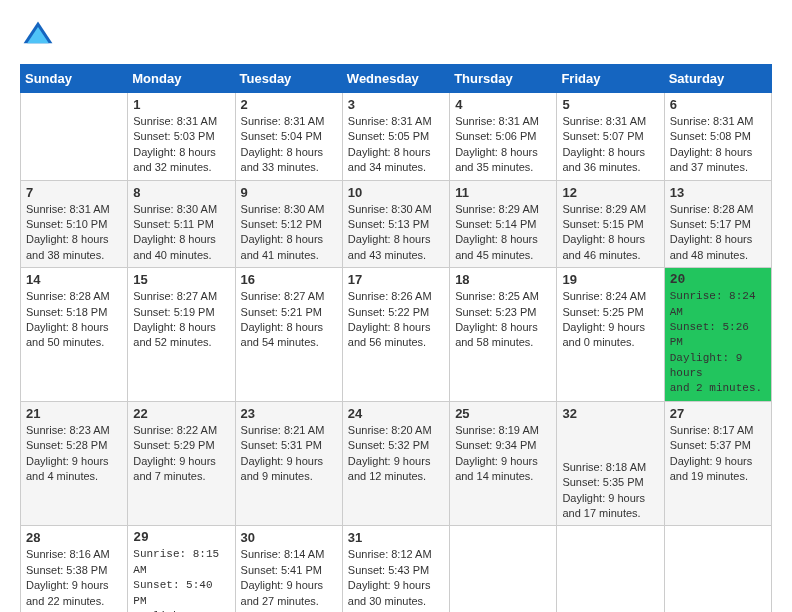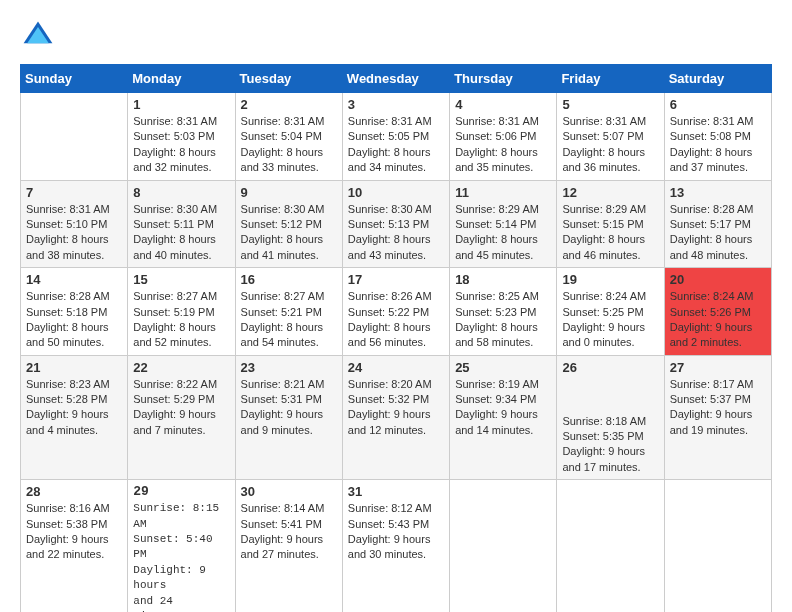--- a/index.html
+++ b/index.html
@@ -259,21 +259,21 @@
 Daylight: 8 hours
 and 58 minutes.</div>
           </td>
           <td style="background: rgb(255, 255, 255);">
             <span class="day-number">19</span>
             <div class="cell-info" style="white-space: pre-line;">Sunrise: 8:24 AM
 Sunset: 5:25 PM
 Daylight: 9 hours
 and 0 minutes.</div>
           </td>
-          <td style="background: #ef4444;">
+          <td style="background: #22c55e; font-family: Liberation Mono, monospace;">
             <span class="day-number">20</span>
             <div class="cell-info" style="white-space: pre-line;">Sunrise: 8:24 AM
 Sunset: 5:26 PM
 Daylight: 9 hours
 and 2 minutes.</div>
           </td>
         </tr>
         <tr style="background: rgb(245, 245, 245);">
           <td style="background: rgb(245, 245, 245);">
             <span class="day-number">21</span>
@@ -304,21 +304,21 @@
 and 12 minutes.</div>
           </td>
           <td style="background: rgb(245, 245, 245);">
             <span class="day-number">25</span>
             <div class="cell-info" style="white-space: pre-line;">Sunrise: 8:19 AM
 Sunset: 9:34 PM
 Daylight: 9 hours
 and 14 minutes.</div>
           </td>
           <td style="background: rgb(245, 245, 245);">
-            <span class="day-number">26</span>
+            <span class="day-number">32</span>
             <div class="cell-info" style="white-space: pre-line; margin-top: 39px;">Sunrise: 8:18 AM
 Sunset: 5:35 PM
 Daylight: 9 hours
 and 17 minutes.</div>
           </td>
           <td style="background: rgb(245, 245, 245);">
             <span class="day-number">27</span>
             <div class="cell-info" style="white-space: pre-line;">Sunrise: 8:17 AM
 Sunset: 5:37 PM
 Daylight: 9 hours

